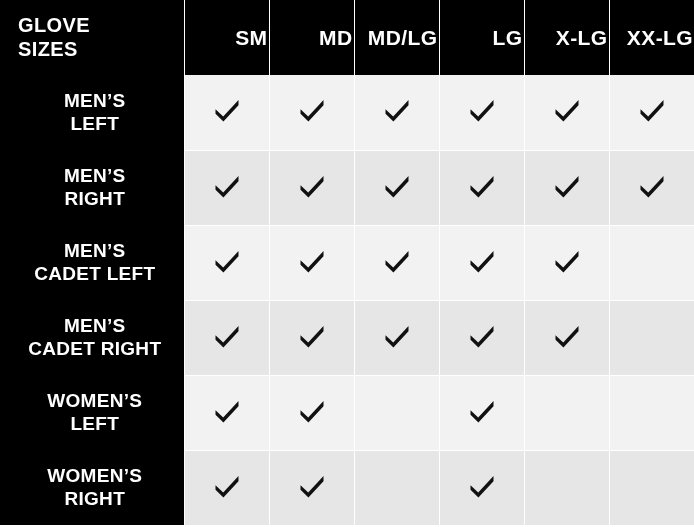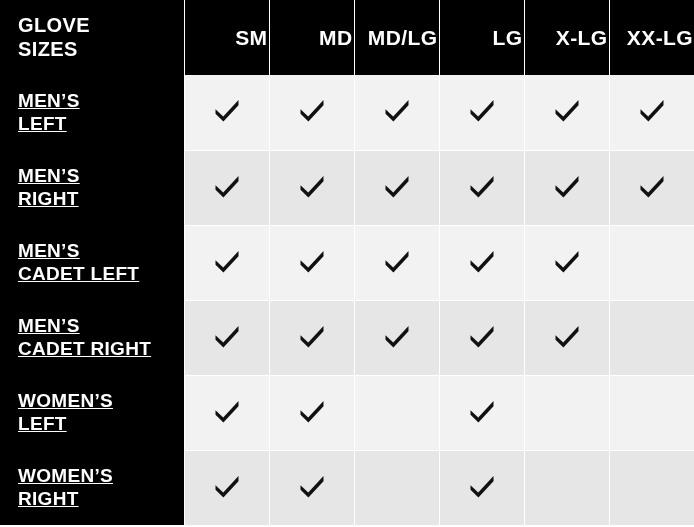--- a/index.html
+++ b/index.html
@@ -52,32 +52,31 @@
     font-size: 21px;
     font-weight: bold;
     letter-spacing: 0.4px;
     border-left: 1px solid #ffffff;
     text-transform: uppercase;
   }
   
   td.row-label {
     background: #000000;
     color: #ffffff;
-    text-align: left;
+    text-align: center;
     vertical-align: middle;
     padding: 8px 12px 8px 18px;
     width: 184px;
     height: 75px;
     box-sizing: border-box;
     font-size: 19px;
     font-weight: bold;
     letter-spacing: 0.3px;
     line-height: 1.18;
     text-transform: uppercase;
-    text-decoration: underline;
   }
   td.cell {
     height: 75px;
     box-sizing: border-box;
     text-align: center;
     vertical-align: middle;
     border-left: 1px solid #ffffff;
     border-bottom: 1px solid #ffffff;
   }
   tbody tr.odd td.cell {

